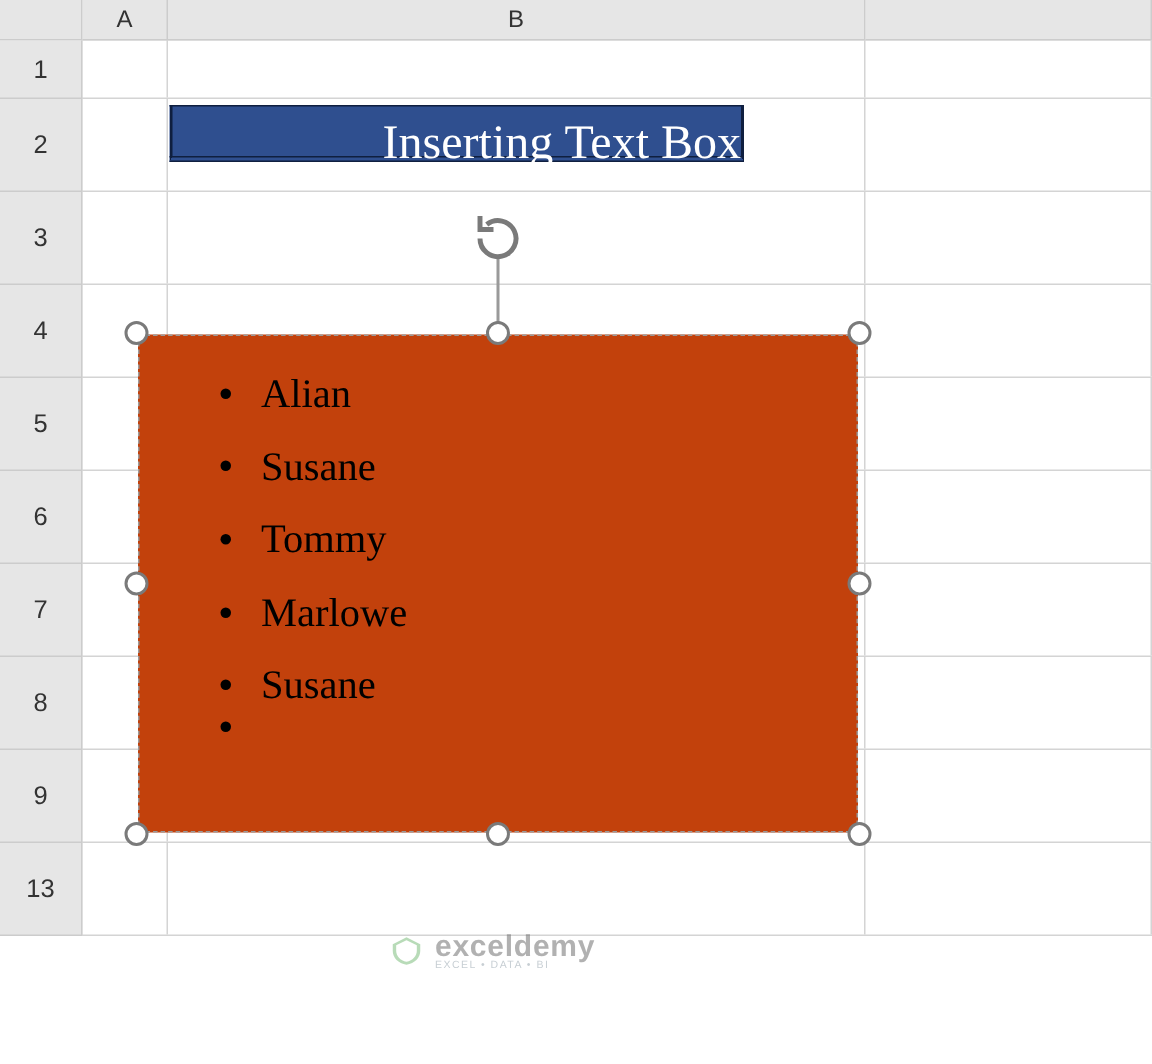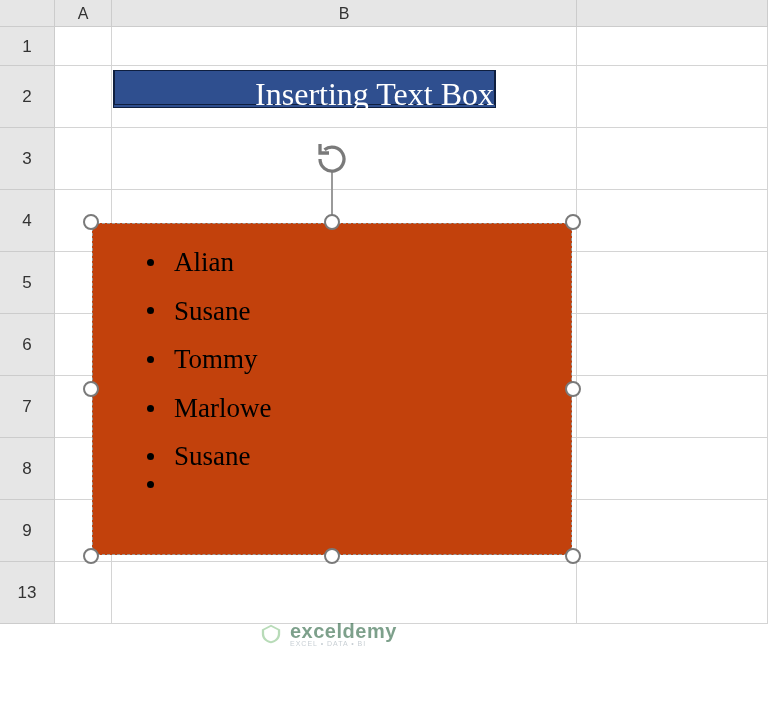--- a/index.html
+++ b/index.html
@@ -177,21 +177,21 @@
     opacity: 0.55;
   }
   .wm-logo {
     width: 22px; height: 22px;
     color: #7fbf7f;
   }
   .wm-text {
     font-family: "Segoe UI", Arial, sans-serif;
     font-size: 20px;
     font-weight: 600;
-    color: #14532d;
+    color: #737373;
     letter-spacing: .5px;
   }
   .wm-sub {
     font-family: "Segoe UI", Arial, sans-serif;
     font-size: 7px;
     color: #9aa7b0;
     letter-spacing: 1px;
     margin-top: -3px;
   }
 </style>

